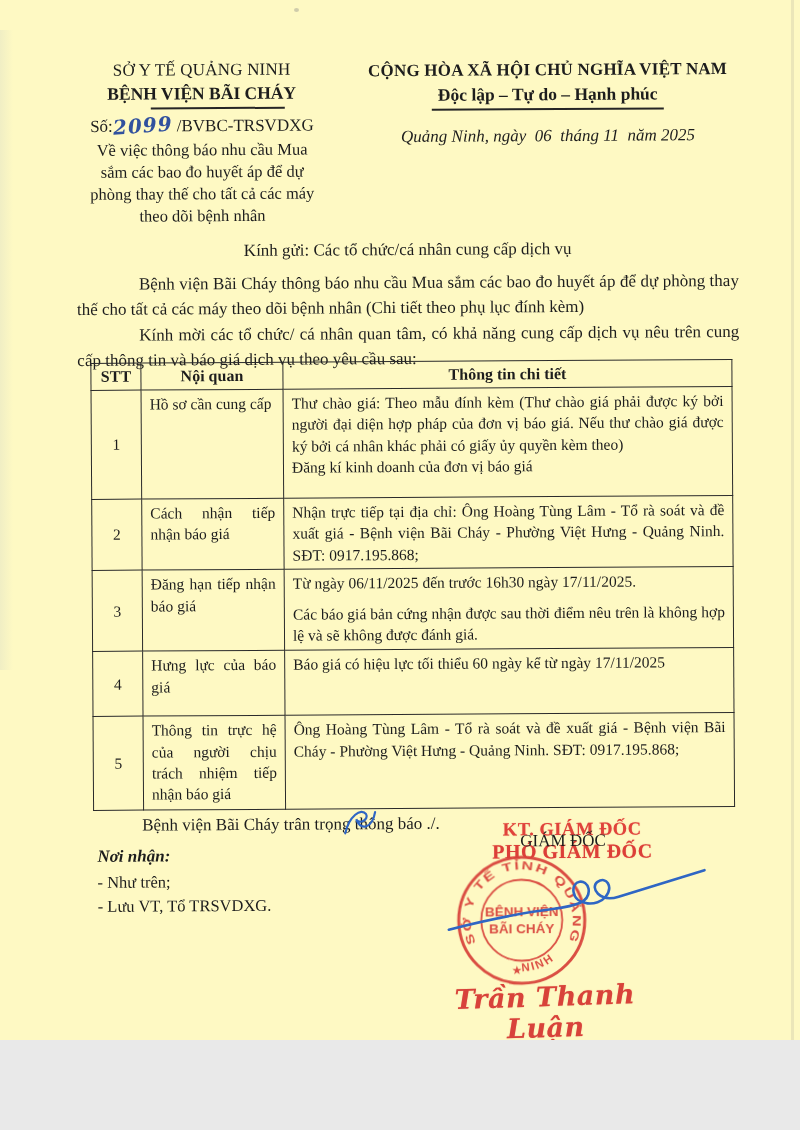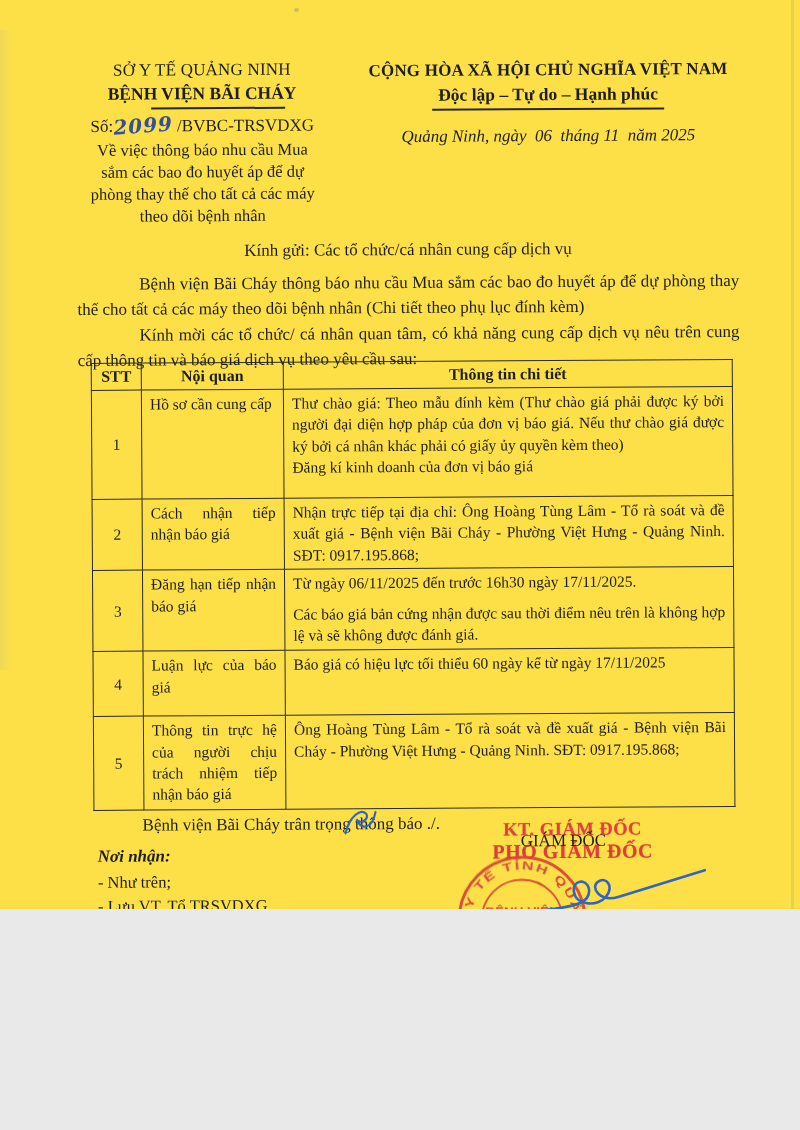--- a/index.html
+++ b/index.html
@@ -1,17 +1,17 @@
 <!DOCTYPE html>
 <html><head>
 <meta charset="utf-8">
 <style>
   html,body{margin:0;padding:0;}
   body{width:800px;height:1130px;background:#e9e9e9;font-family:"Liberation Serif","DejaVu Serif",serif;}
-  .page{position:relative;width:800px;height:909px;background:#fde047;overflow:hidden;color:#1d1d1d;}
+  .page{position:relative;width:800px;height:1040px;background:#fef9c3;overflow:hidden;color:#1d1d1d;}
   .tilt{position:absolute;inset:0;transform:rotate(-0.35deg);transform-origin:50% 45%;}
 
   
   .edge-left{position:absolute;left:0;top:30px;width:13px;height:640px;
     background:linear-gradient(to right, rgba(140,160,205,0.12), rgba(140,160,205,0));}
   .edge-right{position:absolute;right:6px;top:0;width:3px;height:1130px;background:rgba(110,110,120,0.13);}
   .speck{position:absolute;left:294px;top:8px;width:5px;height:4px;background:rgba(120,120,125,0.35);border-radius:50%;}
 
   
   .hdr-left{position:absolute;left:78px;top:58px;width:252px;text-align:center;line-height:1.3;}
@@ -126,21 +126,21 @@
       <tr class="r3">
         <td class="c-stt">3</td>
         <td class="c-nd">Đăng hạn tiếp nhận báo giá</td>
         <td class="c-ct">
           <p>Từ ngày 06/11/2025 đến trước 16h30 ngày 17/11/2025.</p>
           <p>Các báo giá bản cứng nhận được sau thời điểm nêu trên là không hợp lệ và sẽ không được đánh giá.</p>
         </td>
       </tr>
       <tr class="r4">
         <td class="c-stt">4</td>
-        <td class="c-nd">Luận lực của báo giá</td>
+        <td class="c-nd">Hưng lực của báo giá</td>
         <td class="c-ct">
           <p>Báo giá có hiệu lực tối thiểu 60 ngày kể từ ngày 17/11/2025</p>
         </td>
       </tr>
       <tr class="r5">
         <td class="c-stt">5</td>
         <td class="c-nd">Thông tin trực hệ của người chịu trách nhiệm tiếp nhận báo giá</td>
         <td class="c-ct">
           <p>Ông Hoàng Tùng Lâm - Tổ rà soát và đề xuất giá - Bệnh viện Bãi Cháy - Phường Việt Hưng - Quảng Ninh. SĐT: 0917.195.868;</p>
         </td>

